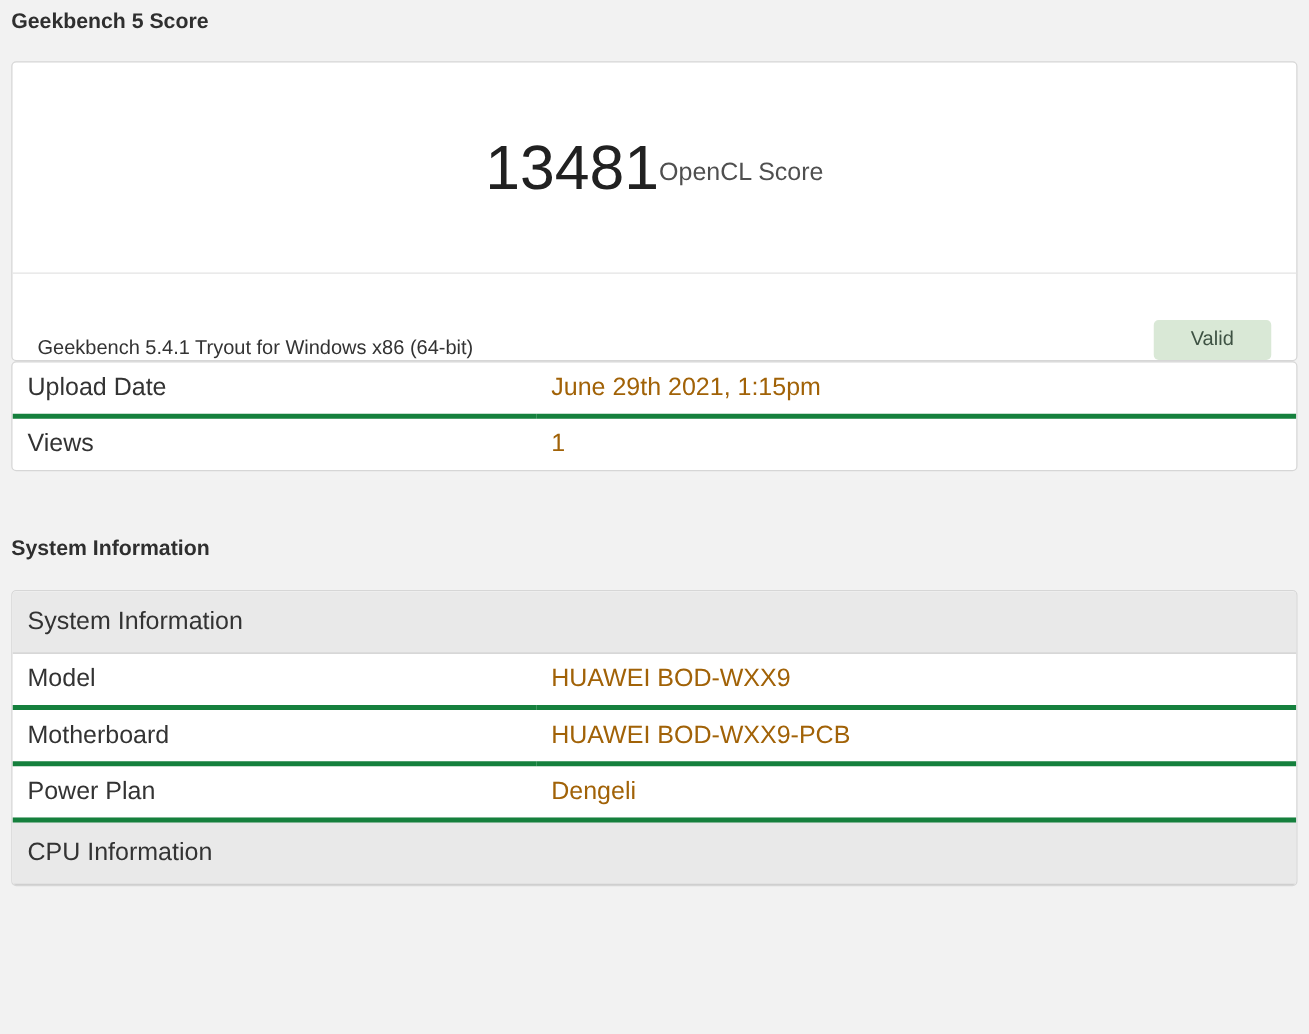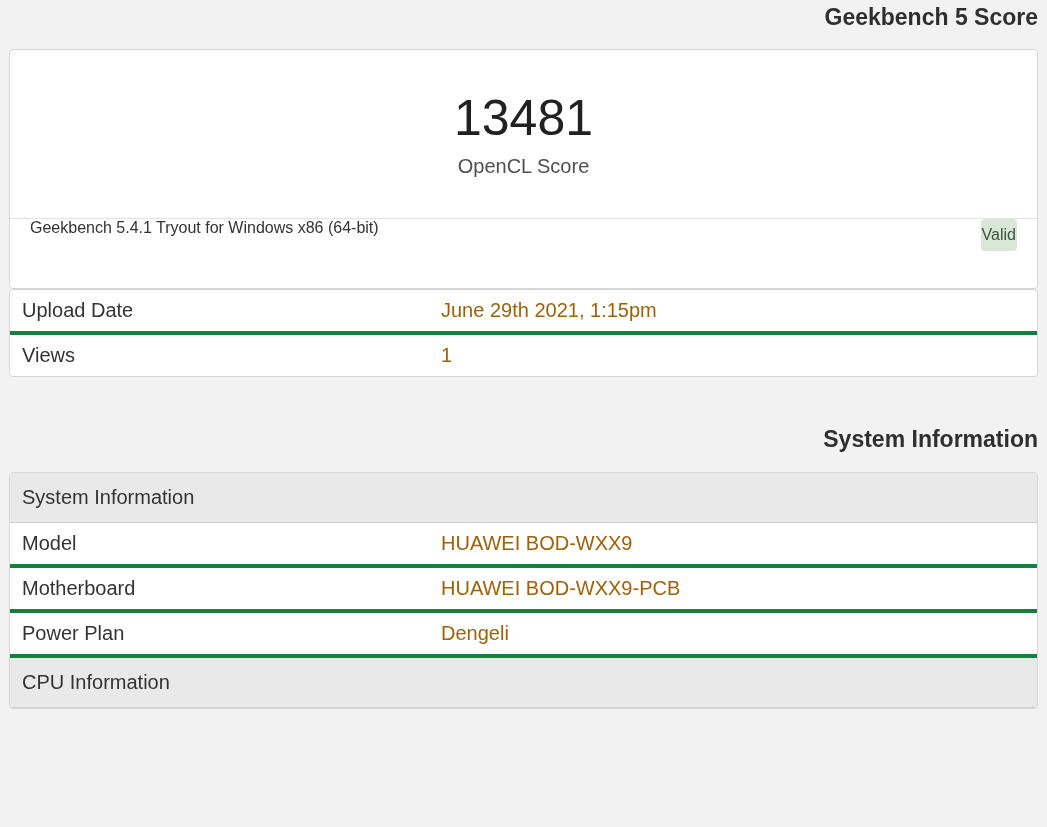--- a/index.html
+++ b/index.html
@@ -12,71 +12,70 @@
     height: 827px;
     overflow: hidden;
     background: #f2f2f2;
     font-family: "Liberation Sans", sans-serif;
     color: #333;
   }
   .page {
     padding: 0 9px;
   }
   h1.page-heading, h2.page-heading {
-    font-size: 23px;
+    font-size: 17px;
     line-height: 28px;
     font-weight: 700;
     color: #2f2f2f;
     margin: 0;
-    text-align: right;
   }
   h1.page-heading { margin: 3px 0 18px 0; }
   h2.page-heading { margin: 48px 0 19px 0; }
 
   .card {
     background: #ffffff;
     border: 1px solid #d6d6d6;
     border-radius: 4px;
   }
 
   
   .score-display {
     height: 168px;
     display: flex;
-    flex-direction: column;
+    flex-direction: row;
     align-items: center;
     justify-content: center;
   }
   .score-number {
     font-size: 50px;
     line-height: 1.1;
     color: #212121;
   }
   .score-label {
     font-size: 20px;
     color: #4f4f4f;
     margin-top: 9px;
   }
   .benchmark-row {
     height: 70px;
     border-top: 1px solid #e3e3e3;
     display: flex;
-    align-items: flex-start;
+    align-items: flex-end;
     justify-content: space-between;
     padding: 0 20px;
     font-size: 16px;
     color: #333;
   }
   .valid-badge {
     display: inline-block;
     background: #d9e8d6;
     color: #3e5243;
     font-size: 16px;
     line-height: 16px;
-    padding: 8px 1px;
+    padding: 8px 30px;
     border-radius: 4px;
   }
 
   
   .table-card { overflow: hidden; }
   table.info-table {
     width: 100%;
     border-collapse: separate;
     border-spacing: 0;
     font-size: 20px;

